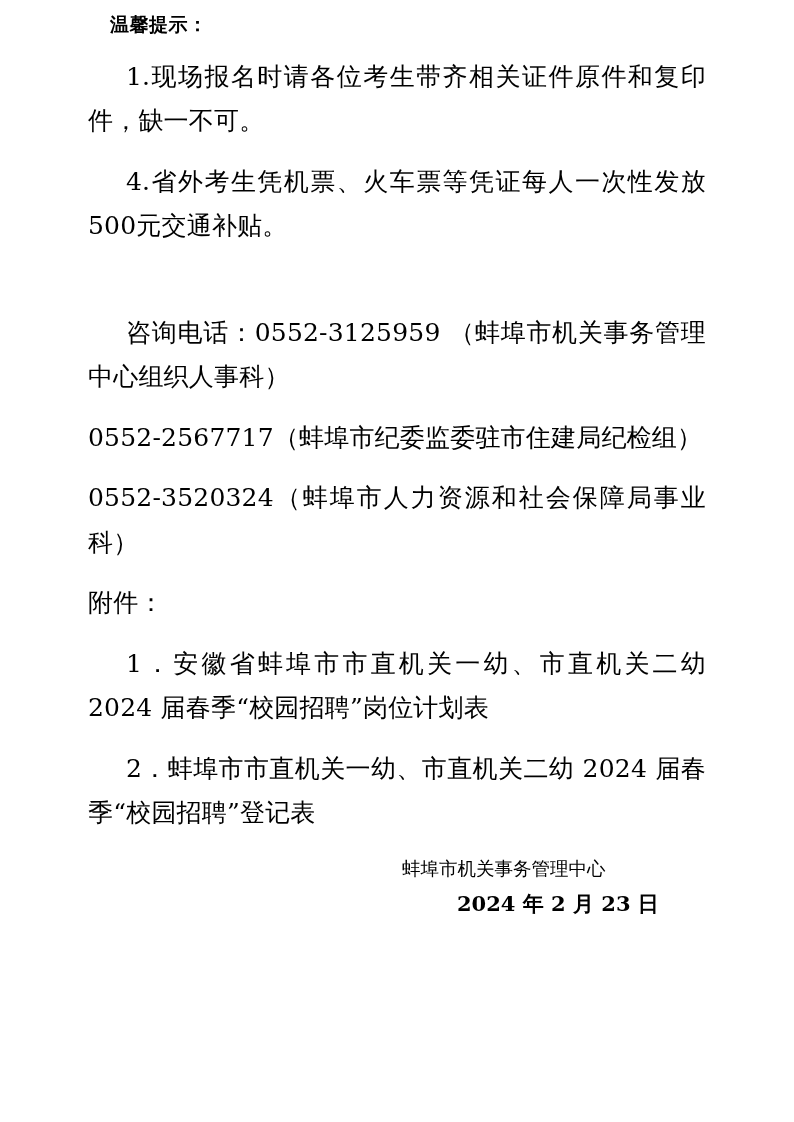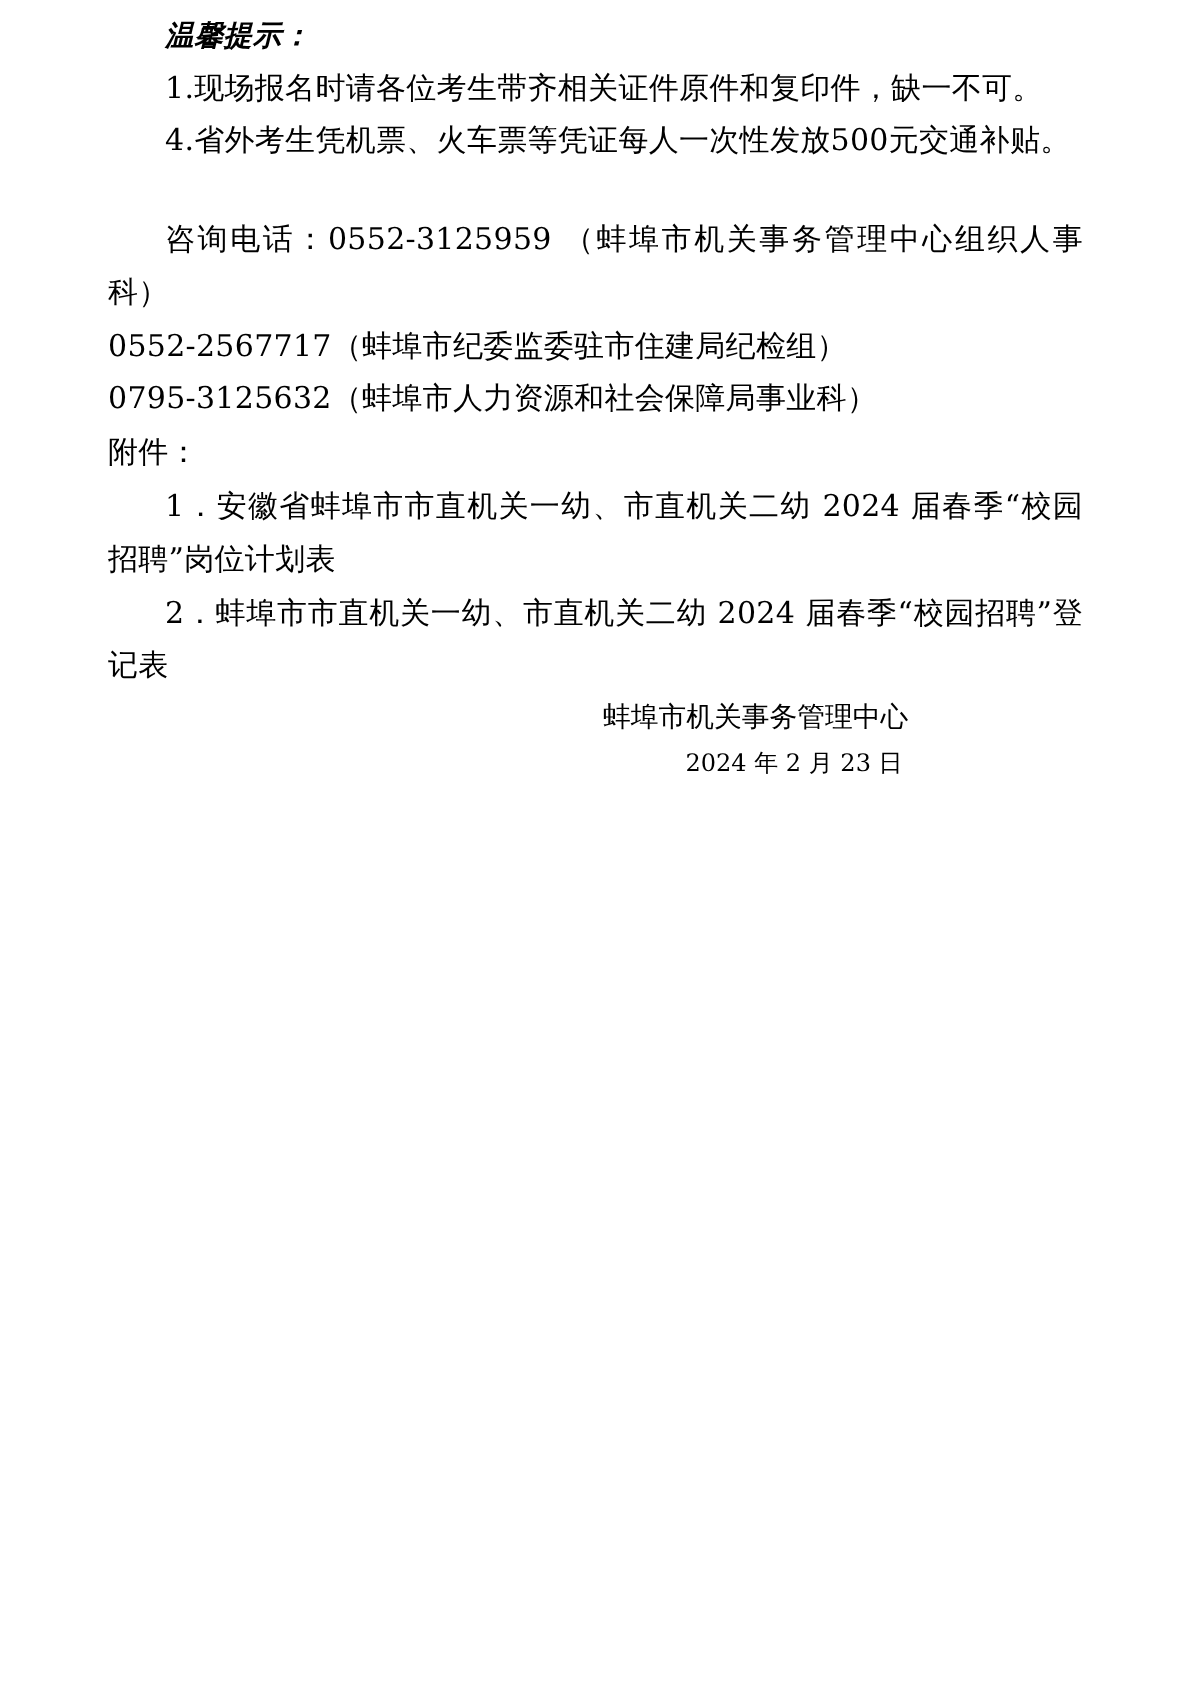--- a/index.html
+++ b/index.html
@@ -23,25 +23,24 @@
     box-sizing: border-box;
     padding: 10px 72px 0 72px;
   }
   .title {
     font-size: 19px;
     font-weight: bold;
     line-height: 1.5;
     margin: 0 0 2px 0;
     text-indent: 38px;
     letter-spacing: 0.5px;
-    font-style: italic;
   }
   p {
-    margin: 0;
-    font-size: 20px;
+    margin: 16px;
+    font-size: 25px;
     line-height: 1.78;
     text-align: justify;
     text-justify: inter-ideograph;
     letter-spacing: 0.2px;
   }
   .indent {
     text-indent: 38px;
   }
   .noindent {
     text-indent: 0;
@@ -55,40 +54,41 @@
   }
   .sign-block {
     text-align: left;
   }
   .sign-org {
     font-size: 18.5px;
     line-height: 1.8;
     padding-left: 330px;
   }
   .sign-date {
-    font-size: 16px;
+    font-size: 21px;
     line-height: 1.8;
     padding-left: 385px;
+    font-weight: bold;
   }
 </style>
 </head>
 <body>
 
 <div class="page">
 
   <div class="title">温馨提示：</div>
 
   <p class="indent">1.现场报名时请各位考生带齐相关证件原件和复印件，缺一不可。</p>
   <p class="indent">4.省外考生凭机票、火车票等凭证每人一次性发放500元交通补贴。</p>
 
   <div class="gap-mid"></div>
 
   <p class="contact-line">咨询电话：0552-3125959 （蚌埠市机关事务管理中心组织人事科）</p>
   <p class="noindent">0552-2567717（蚌埠市纪委监委驻市住建局纪检组）</p>
-  <p class="noindent">0795-3125632（蚌埠市人力资源和社会保障局事业科）</p>
+  <p class="noindent">0552-3520324（蚌埠市人力资源和社会保障局事业科）</p>
 
   <p class="noindent">附件：</p>
   <p class="sub-indent">1．安徽省蚌埠市市直机关一幼、市直机关二幼 2024 届春季“校园招聘”岗位计划表</p>
   <p class="sub-indent">2．蚌埠市市直机关一幼、市直机关二幼 2024 届春季“校园招聘”登记表</p>
 
   <div class="sign-block">
     <div class="sign-org">蚌埠市机关事务管理中心</div>
     <div class="sign-date">2024 年 2 月 23 日</div>
   </div>
 

